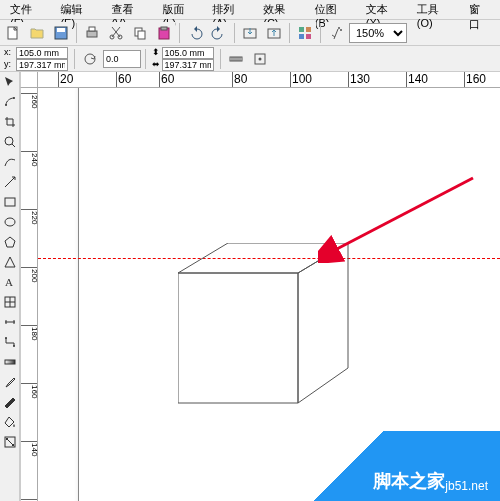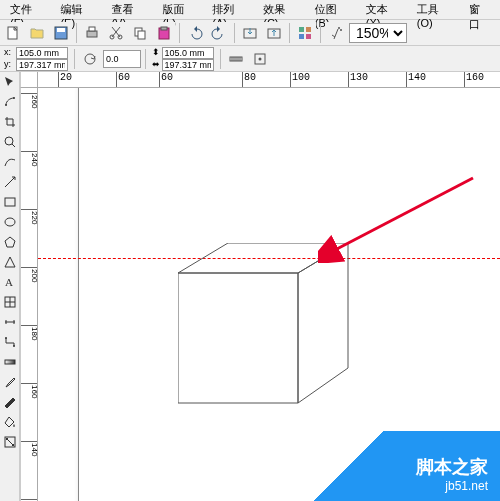--- a/index.html
+++ b/index.html
@@ -8,35 +8,35 @@
 .menubar span { padding: 2px 8px; cursor: default; }
 .toolbar1, .toolbar2 { display: flex; align-items: center; height: 26px; background: #f0f0f0; border-bottom: 1px solid #ccc; gap: 2px; padding: 0 2px; }
 .tbtn { width: 22px; height: 22px; border: 1px solid transparent; display: flex; align-items: center; justify-content: center; background: #f0f0f0; }
 .tbtn svg { width: 16px; height: 16px; }
 .sep { width: 1px; height: 20px; background: #bbb; margin: 0 2px; }
 .coord-box { display: flex; flex-direction: column; font-size: 9px; line-height: 11px; padding: 0 2px; }
 .coord-row { display: flex; align-items: center; gap: 2px; }
 .coord-label { width: 10px; }
 .coord-val { width: 52px; background: #fff; border: 1px solid #999; padding: 0 2px; font-size: 9px; }
 .spin-input { width: 38px; height: 18px; background: #fff; border: 1px solid #999; font-size: 9px; padding: 0 2px; }
-.zoom-select { width: 58px; height: 20px; background: #fff; border: 1px solid #999; font-size: 14px; padding: 0 2px; }
+.zoom-select { width: 58px; height: 20px; background: #fff; border: 1px solid #999; font-size: 11px; padding: 0 2px; }
 .rotate-icon { width: 22px; height: 22px; display: flex; align-items: center; justify-content: center; }
 .main-area { display: flex; height: calc(501px - 72px); position: relative; }
 .left-toolbox { width: 20px; background: #f0f0f0; border-right: 1px solid #ccc; display: flex; flex-direction: column; }
 .tool { width: 20px; height: 20px; display: flex; align-items: center; justify-content: center; border: 1px solid transparent; font-size: 10px; }
 .tool svg { width: 14px; height: 14px; }
 .ruler-h { position: absolute; left: 38px; top: 0; right: 0; height: 16px; background: #fff; border-bottom: 1px solid #aaa; font-size: 8px; overflow: hidden; }
-.ruler-h .tick { position: absolute; top: 0; border-left: 1px solid #666; height: 16px; padding-left: 1px; font-size: 10px; font-family: Liberation Mono, monospace; }
+.ruler-h .tick { position: absolute; top: 0; border-left: 1px solid #666; height: 16px; padding-left: 1px; font-size: 12px; }
 .ruler-v { position: absolute; left: 20px; top: 16px; width: 18px; bottom: 0; background: #fff; border-right: 1px solid #aaa; border-left: 1px solid #ccc; overflow: hidden; }
 .ruler-v .tick { position: absolute; left: 0; border-top: 1px solid #666; width: 18px; font-size: 8px; writing-mode: vertical-rl; padding-top: 1px; }
 .canvas-area { position: absolute; left: 38px; top: 16px; right: 0; bottom: 0; background: #fff; overflow: hidden; }
 .page-shadow { position: absolute; left: 40px; top: -300px; width: 600px; height: 800px; box-shadow: 3px 3px 6px rgba(0,0,0,0.3); border: 1px solid #888; background: #fff; }
 .guide-h { position: absolute; left: 0; right: 0; border-top: 1px dashed #e00; }
 .cube { position: absolute; }
-.watermark { position: absolute; right: 0; bottom: 0; width: 240px; height: 70px; background: linear-gradient(135deg, transparent 40%, #2196f3 40%); display: flex; align-items: flex-end; justify-content: flex-end; padding: 8px 12px; color: #fff; flex-direction: column; }
+.watermark { position: absolute; right: 0; bottom: 0; width: 240px; height: 70px; background: linear-gradient(135deg, transparent 40%, #2196f3 40%); display: flex; align-items: flex-end; justify-content: flex-end; padding: 8px 12px; color: #fff; flex-direction: row; }
 .watermark .cn { font-size: 18px; font-weight: bold; }
 .watermark .en { font-size: 12px; }
 .arrow { position: absolute; }
 .ruler-corner { position: absolute; left: 20px; top: 0; width: 18px; height: 16px; background: #fff; border-right: 1px solid #aaa; border-bottom: 1px solid #aaa; border-left: 1px solid #ccc; }
 </style>
 </head>
 <body>
 
 <div class="menubar">
   <span>文件(F)</span>
@@ -300,21 +300,21 @@
         </svg>
       </div>
   </div>
 
   <div class="ruler-corner"></div>
 
   <div class="ruler-h">
     <span class="tick" style="left:20px">20</span>
     <span class="tick" style="left:78px">60</span>
     <span class="tick" style="left:121px">60</span>
-    <span class="tick" style="left:204px">80</span>
+    <span class="tick" style="left:194px">80</span>
     <span class="tick" style="left:252px">100</span>
     <span class="tick" style="left:310px">130</span>
     <span class="tick" style="left:368px">140</span>
     <span class="tick" style="left:426px">160</span>
   </div>
 
   <div class="ruler-v">
     <span class="tick" style="top:5px">260</span>
     <span class="tick" style="top:63px">240</span>
     <span class="tick" style="top:121px">220</span>

